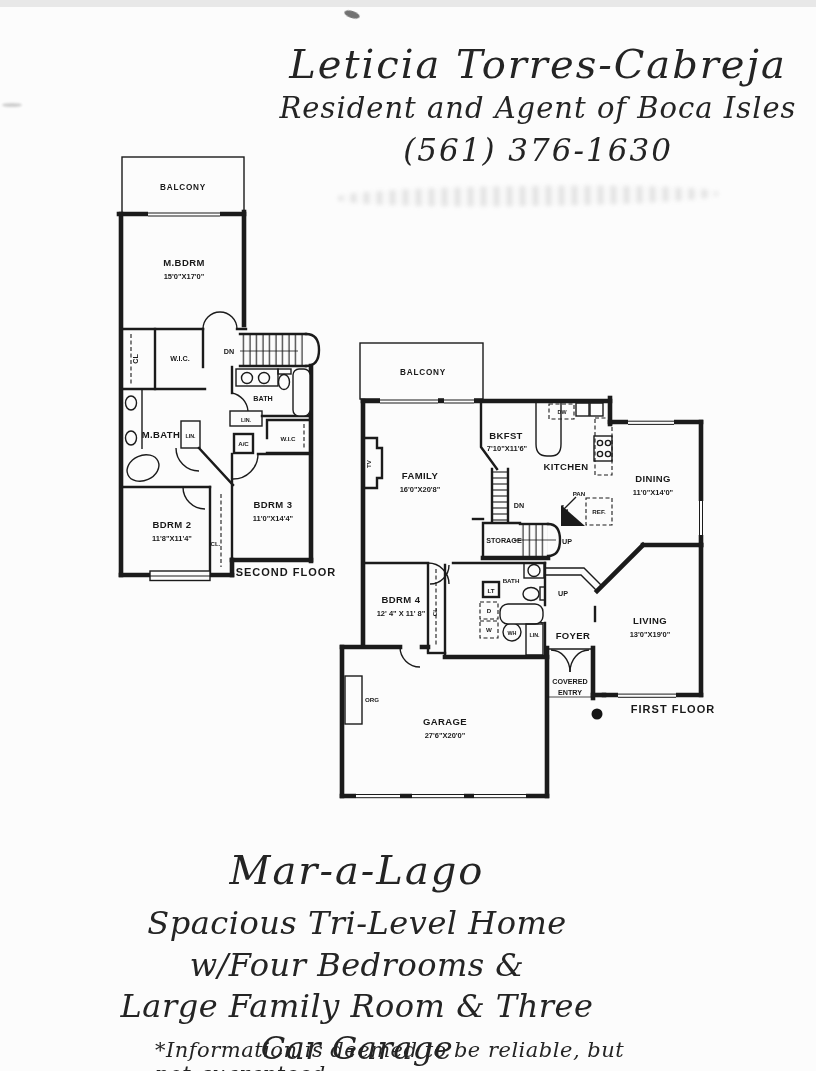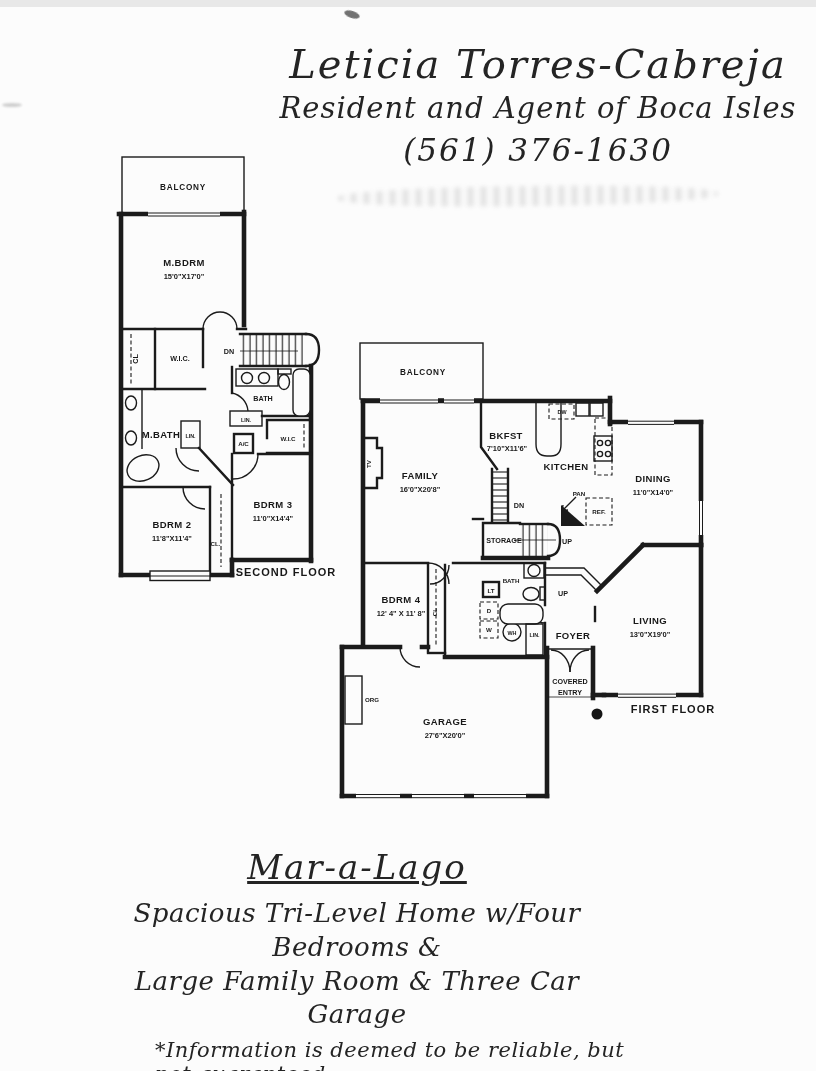--- a/index.html
+++ b/index.html
@@ -12,22 +12,22 @@
   .agent-name{font-size:40px;line-height:1.15;letter-spacing:2px;}
   .agent-subtitle{font-size:29px;margin-top:4px;letter-spacing:1px;}
   .agent-phone{font-size:31px;margin-top:7px;letter-spacing:2px;}
   .watermark{
     position:absolute;top:179px;left:338px;width:380px;height:20px;
     background:repeating-linear-gradient(91deg,rgba(110,110,110,.35) 0 5px,rgba(190,190,190,.10) 5px 13px);
     filter:blur(2px);opacity:.55;border-radius:45%;transform:rotate(-.7deg);
   }
   .speck{position:absolute;background:#444;border-radius:50%;}
   .footer-block{position:absolute;top:840px;left:92px;width:530px;}
-  .footer-title{font-size:34px;margin-bottom:10px;letter-spacing:2px;text-decoration:underline;}
-  .footer-line{font-size:26px;line-height:1.3;letter-spacing:.5px;}
+  .footer-title{font-size:40px;margin-bottom:10px;letter-spacing:2px;}
+  .footer-line{font-size:32px;line-height:1.3;letter-spacing:.5px;}
   .disclaimer{position:absolute;top:1031px;left:155px;width:512px;font-size:21px;text-align:left;letter-spacing:.5px;}
   
   svg{position:absolute;}
   .we{stroke:#1b1b1b;stroke-width:4.6;fill:none;stroke-linecap:square;}
   .wi{stroke:#1b1b1b;stroke-width:2.4;fill:none;stroke-linecap:square;}
   .wt{stroke:#1b1b1b;stroke-width:1.4;fill:none;}
   .fx{stroke:#1b1b1b;stroke-width:1.4;fill:#fcfcfc;}
   .dsh{stroke:#1b1b1b;stroke-width:1.1;fill:none;stroke-dasharray:4 2.5;}
   .thin{stroke:#1b1b1b;stroke-width:.8;fill:none;}
   .winfill{fill:#fcfcfc;stroke:none;}

